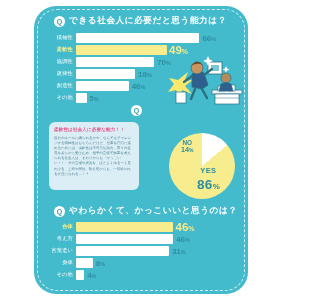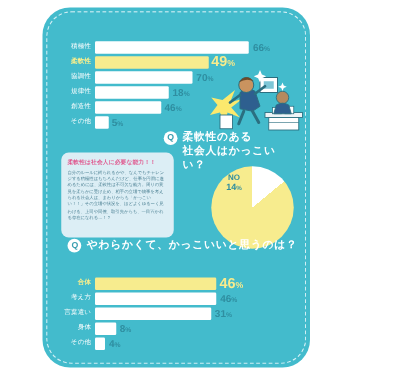--- a/index.html
+++ b/index.html
@@ -129,20 +129,24 @@
   .illus { position: absolute; left: 168px; top: 52px; width: 76px; height: 58px; }
 </style>
 </head>
 <body>
 
 <div id="root">
 
   <div class="card"></div>
   <div class="card-dash"></div>
 
+  <div class="qhead" style="left:54px; top:15px; width:184px;">
+    <span class="qbadge">Q</span>
+    <span class="qtext">できる社会人に必要だと思う能力は？</span>
+  </div>
 
   <div class="bars" style="left:50px; top:33px; width:185px;">
 
     <div class="barrow">
       <span class="barlabel">積極性</span>
       <span class="bartrack">
         <span class="barfill" style="width:77.3%"></span>
         <span class="barval" style="left:79.5%"><b>66</b><span class="u">%</span></span>
       </span>
     </div>
@@ -219,37 +223,39 @@
 
       <rect x="8" y="40" width="10" height="11" fill="#ffffff" stroke="#2b6f80" stroke-width="0.7"></rect>
 
       <path d="M40 4 l1.5 3.5 3.5 1.5 -3.5 1.5 -1.5 3.5 -1.5 -3.5 -3.5 -1.5 3.5 -1.5z" fill="#ffffff"></path>
       <path d="M58 14 l1 2.4 2.4 1 -2.4 1 -1 2.4 -1 -2.4 -2.4 -1 2.4 -1z" fill="#ffffff"></path>
     </svg>
   </div>
 
   <div class="qhead" style="left:131px; top:104px; width:108px;">
     <span class="qbadge">Q</span>
-    <span class="qtext">柔軟性のある
-社会人はかっこいい？</span>
   </div>
 
   <div class="pie" style="left:169px; top:133px;">
     <span class="pie-no">
       <span>NO</span><br>
       <span class="big">14</span><span class="u">%</span>
     </span>
+    <span class="pie-yes">
+      <span class="lbl">YES</span>
+      <span class="big">86</span><span class="u">%</span>
+    </span>
   </div>
 
   <div class="note">
     <div class="note-title">柔軟性は社会人に必要な能力！！</div>
     <div class="note-body">自分のルールに縛られるかや、なんでもチャレンジする積極性はもちろんだけど、仕事を円滑に進めるためには、柔軟性は不可欠な能力。周りの意見を柔らかに受け止め、相手の立場で物事を考えられる社会人は、まわりからも「かっこいい！！」その立場や状況を、ほどよくゆるーく見わける、上司や同僚、取引先からも、一目置かれる存在になれる…！？</div>
   </div>
 
-  <div class="qhead" style="left:54px; top:190px; width:184px;justify-content:flex-end;">
+  <div class="qhead" style="left:54px; top:205px; width:184px;">
     <span class="qbadge">Q</span>
     <span class="qtext">やわらかくて、かっこいいと思うのは？</span>
   </div>
 
   <div class="bars" style="left:50px; top:222px; width:185px;">
 
     <div class="barrow">
       <span class="barlabel hl">合体</span>
       <span class="bartrack">
         <span class="barfill hl" style="width:61.3%"></span>

